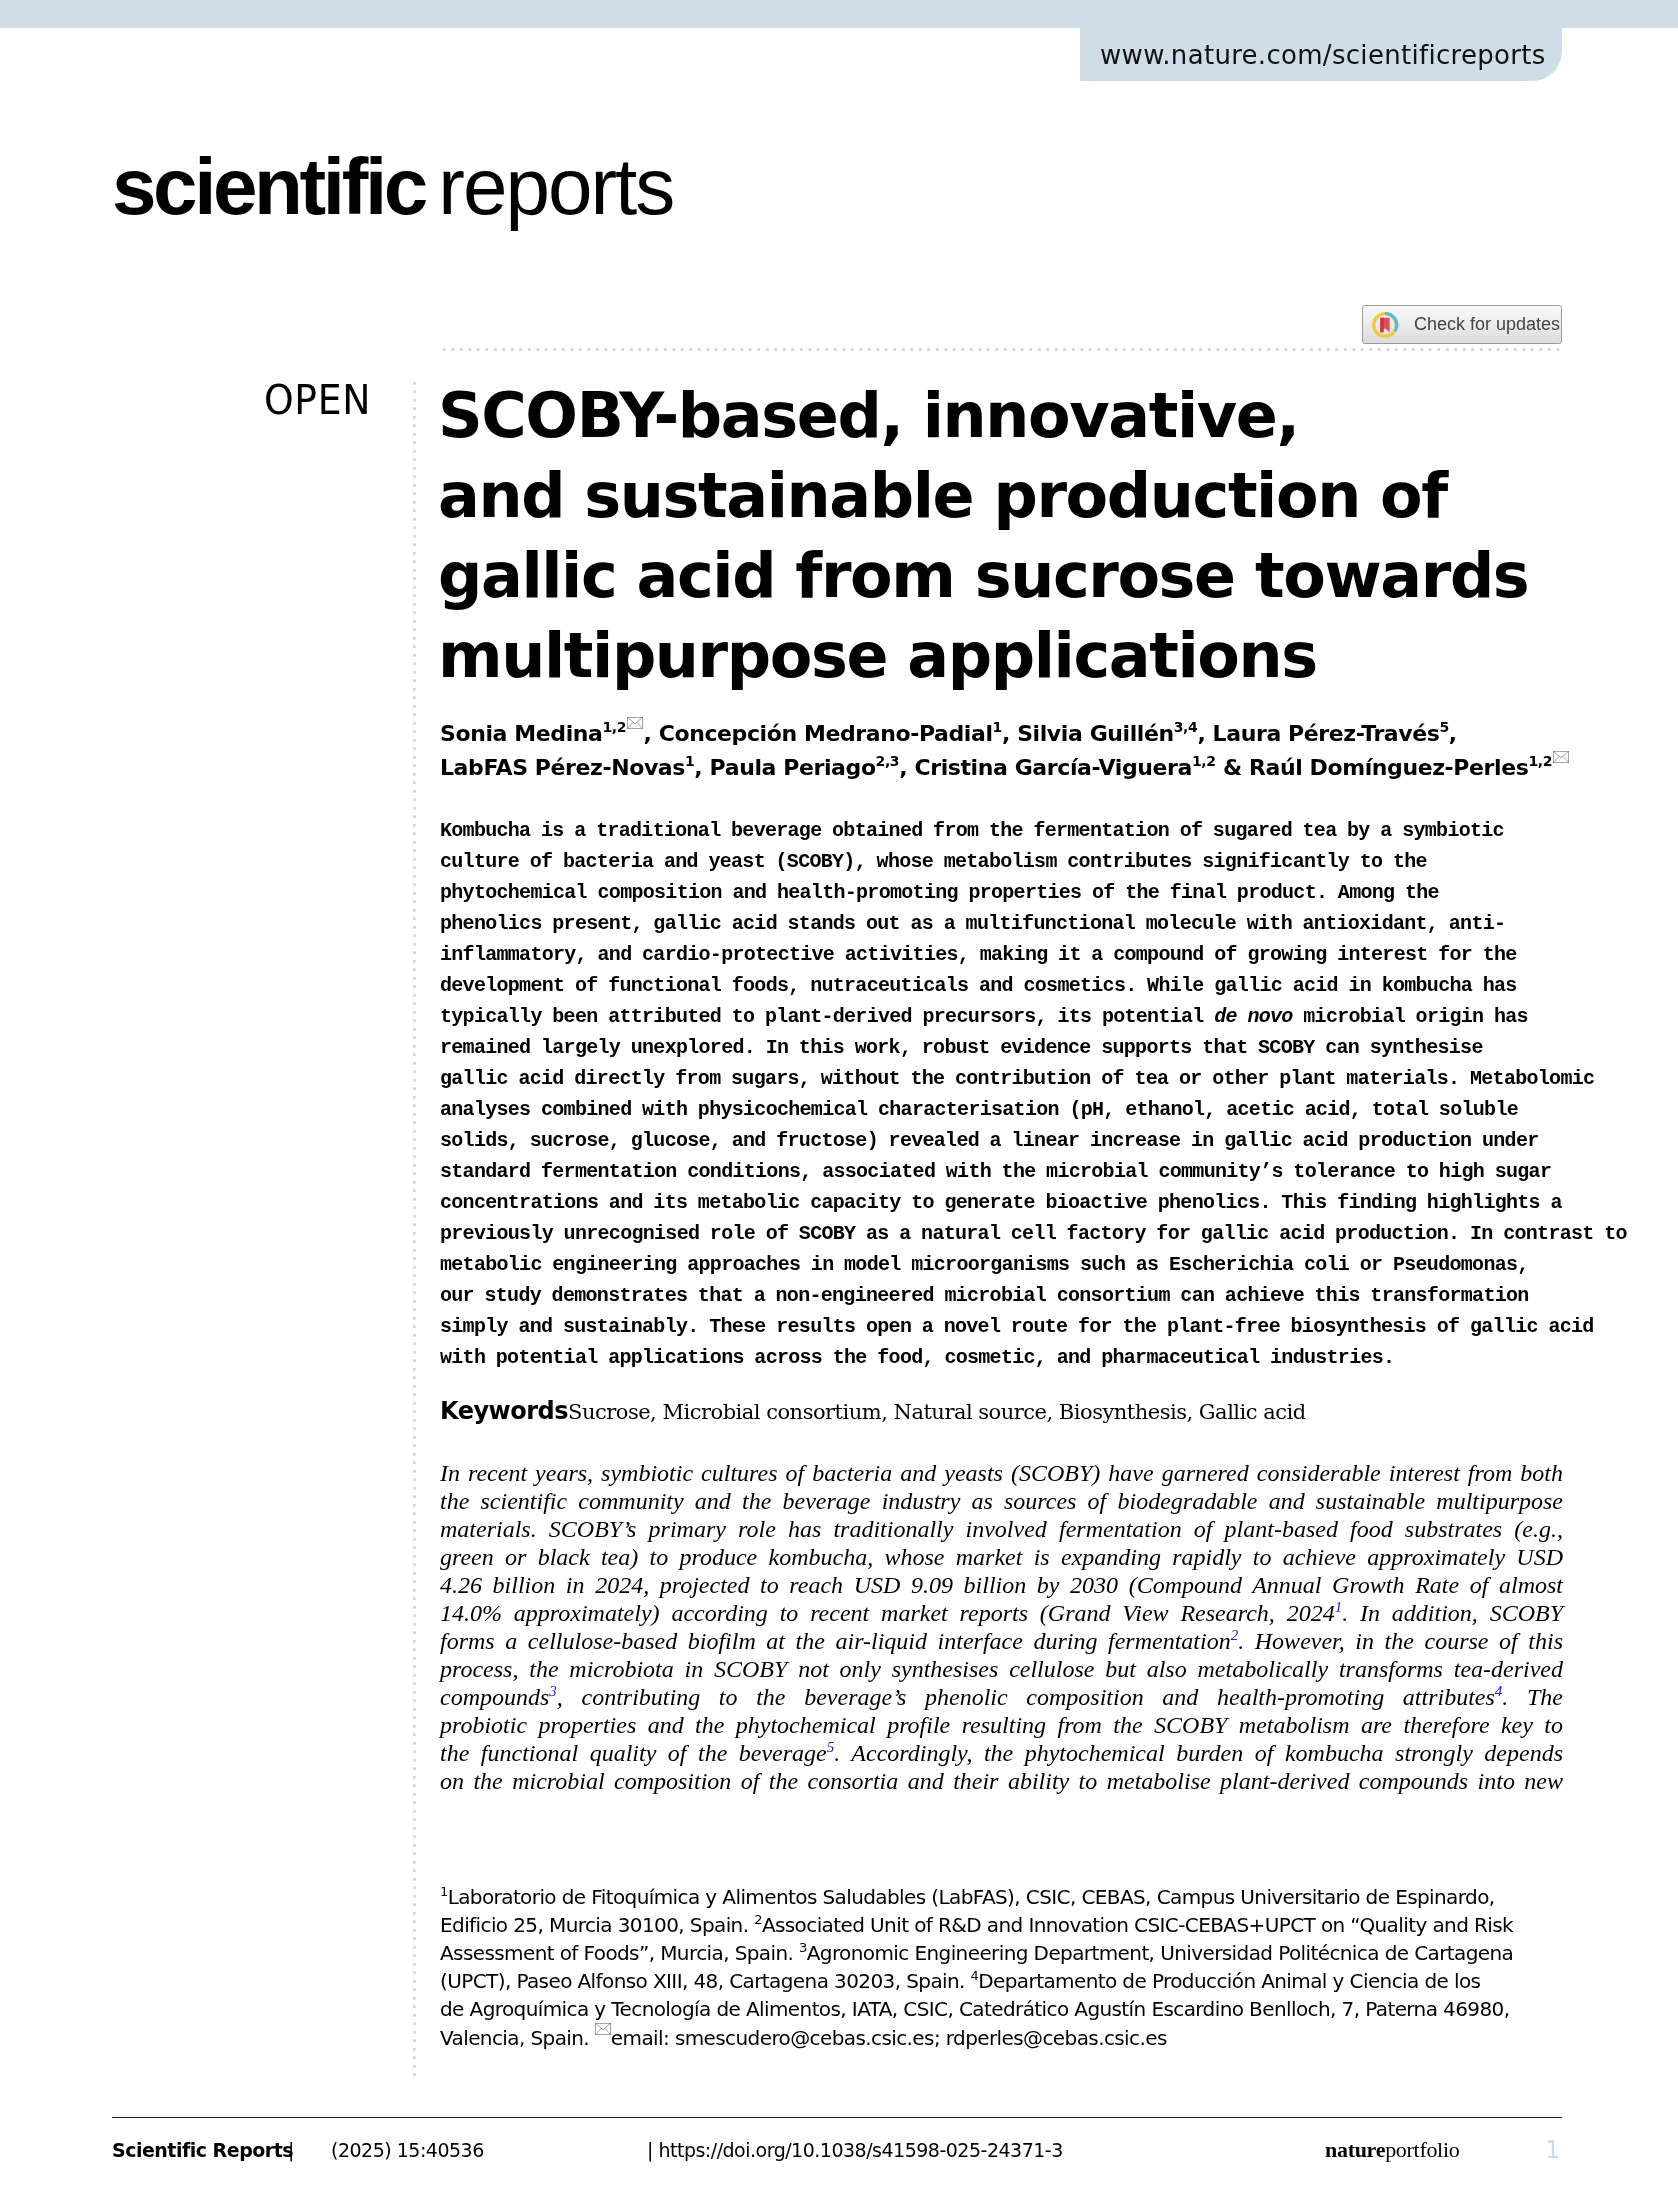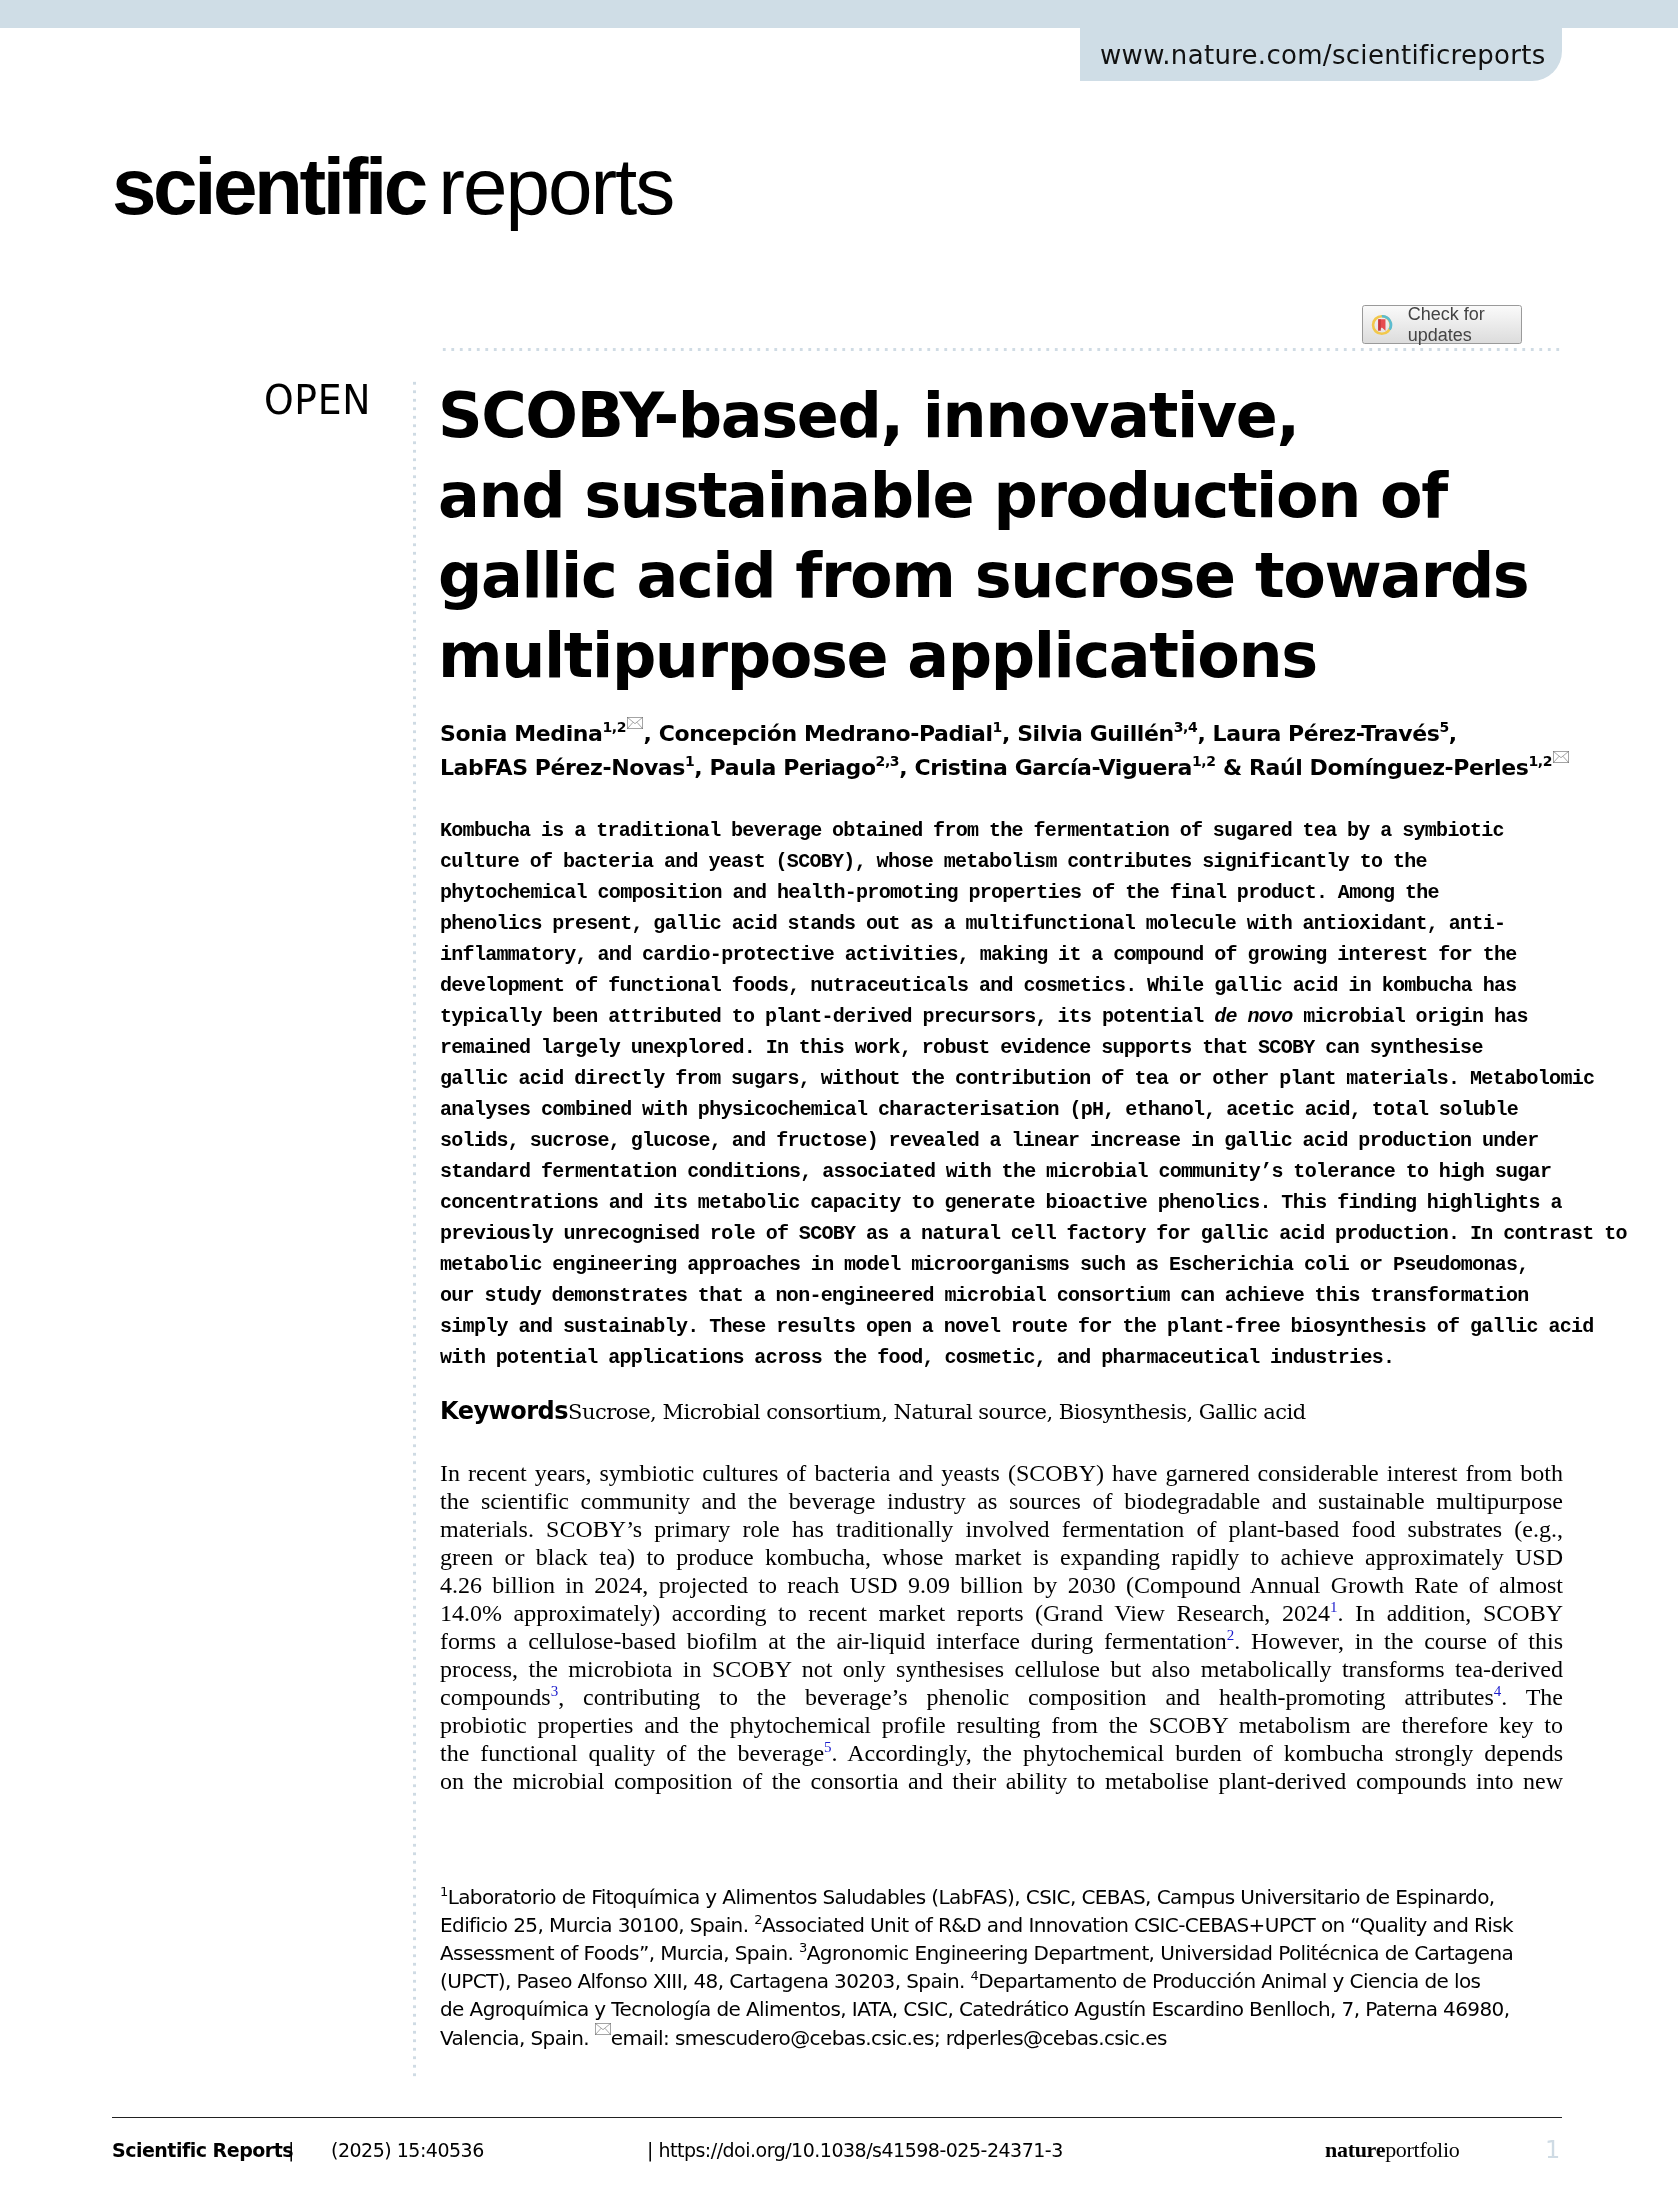--- a/index.html
+++ b/index.html
@@ -17,21 +17,21 @@
 
   .journal-logo {
     position: absolute; left: 112px; top: 139px; height: 95px;
     font-family: "Liberation Sans", sans-serif; font-size: 80px; line-height: 95px;
     letter-spacing: -2px; color: #000;
   }
   .journal-logo .bold { font-weight: 700; letter-spacing: -3.4px; }
   .journal-logo .light { font-weight: 400; margin-left: 13.5px; }
 
   .check-updates {
-    position: absolute; left: 1362px; top: 305px; width: 160px; height: 39px;
+    position: absolute; left: 1362px; top: 305px; width: 200px; height: 39px;
     border: 0.7px solid #9a9a9a; border-radius: 2.7px;
     background: linear-gradient(#fafafa, #dcdcdc);
     display: flex; align-items: center; padding-left: 8px; cursor: pointer;
   }
   .check-updates .cu-icon { width: 28px; height: 28px; margin-right: 15px; }
   .check-updates .cu-label { font-family: "Liberation Sans", sans-serif; font-size: 18px; color: #444; }
 
   .h-dots {
     position: absolute; left: 440px; top: 348px; width: 1123px; height: 2.7px;
     background-image: radial-gradient(circle, #cfdbe4 1.4px, transparent 1.6px);
@@ -83,21 +83,21 @@
   .keywords .kw-list {
     font-family: "DejaVu Serif", "Liberation Serif", serif; font-size: 21px; letter-spacing: -0.5px;
   }
 
   .body-text {
     position: absolute; left: 440px; top: 1459px; width: 1123px;
     font-family: "Liberation Serif", "DejaVu Serif", serif; font-size: 24px;
     line-height: 28px;
   }
   .body-text sup { color: #1a1acc; font-size: 15px; vertical-align: 9.5px; line-height: 0; }
-  .justify { text-align: justify; text-align-last: justify; display: block; white-space: nowrap; }
+  .justify { text-align: justify; text-align-last: justify; display: block; white-space: nowrap; font-style: italic; }
 
   .affiliations {
     position: absolute; left: 440px; top: 1883px; width: 1123px;
     font-family: "DejaVu Sans", sans-serif; font-size: 20px; line-height: 28px;
     letter-spacing: -0.6px;
   }
   .affiliations .line { display: block; white-space: nowrap; }
   .affiliations sup { font-size: 13px; vertical-align: 8px; line-height: 0; }
   .aff-mail { display: inline-block; width: 16px; height: 12px; vertical-align: 9.5px; }
 

